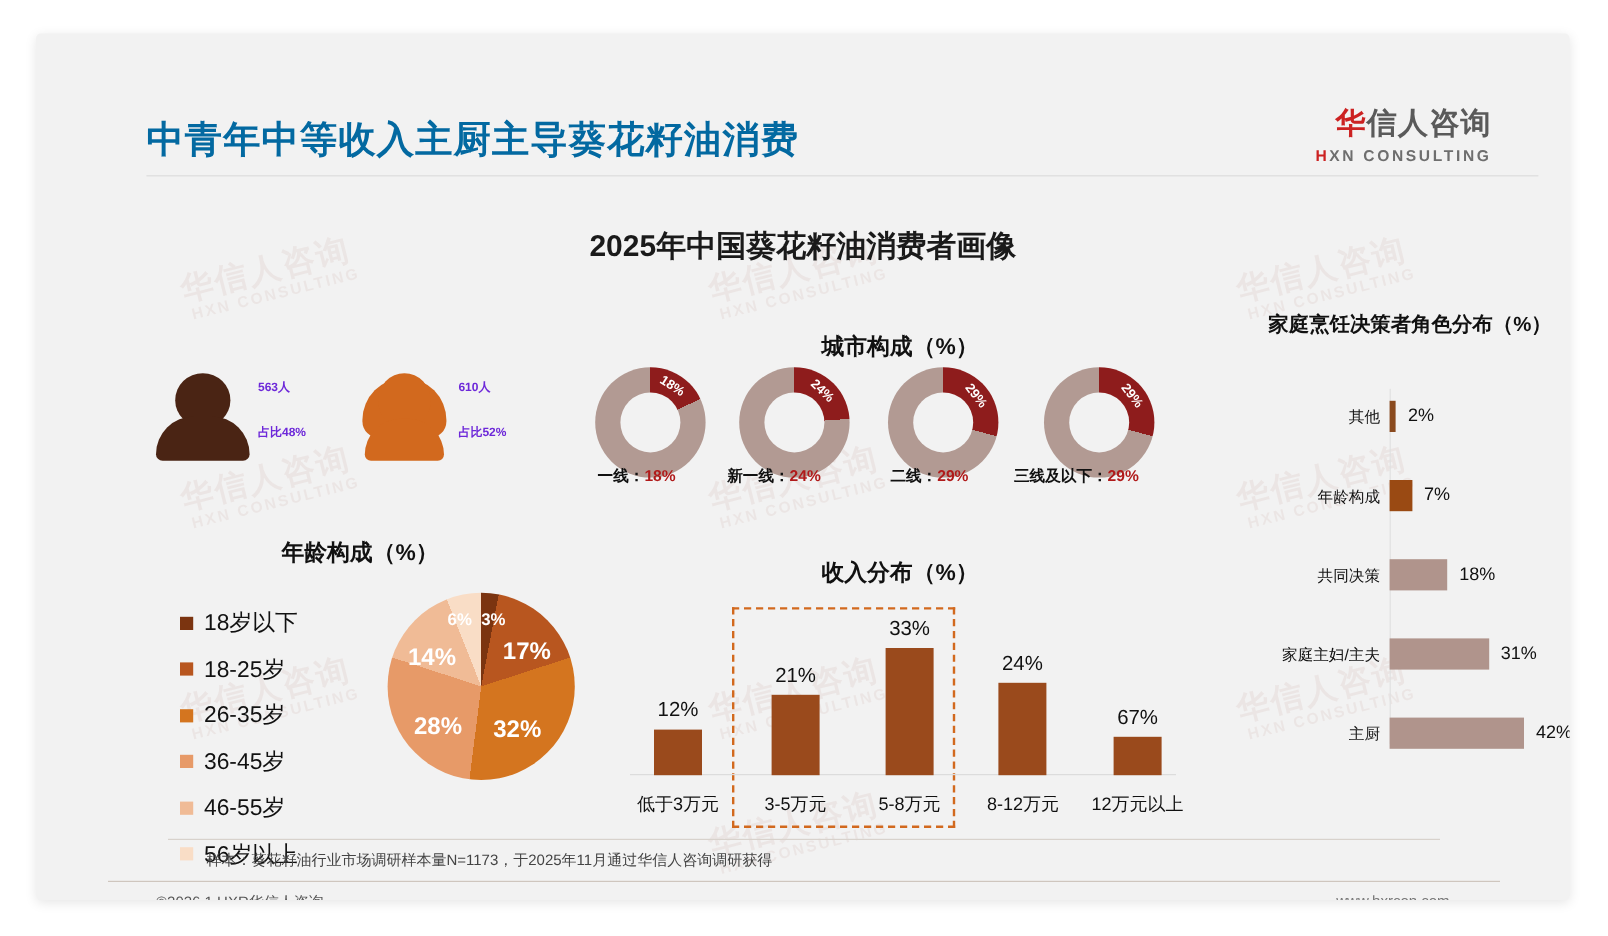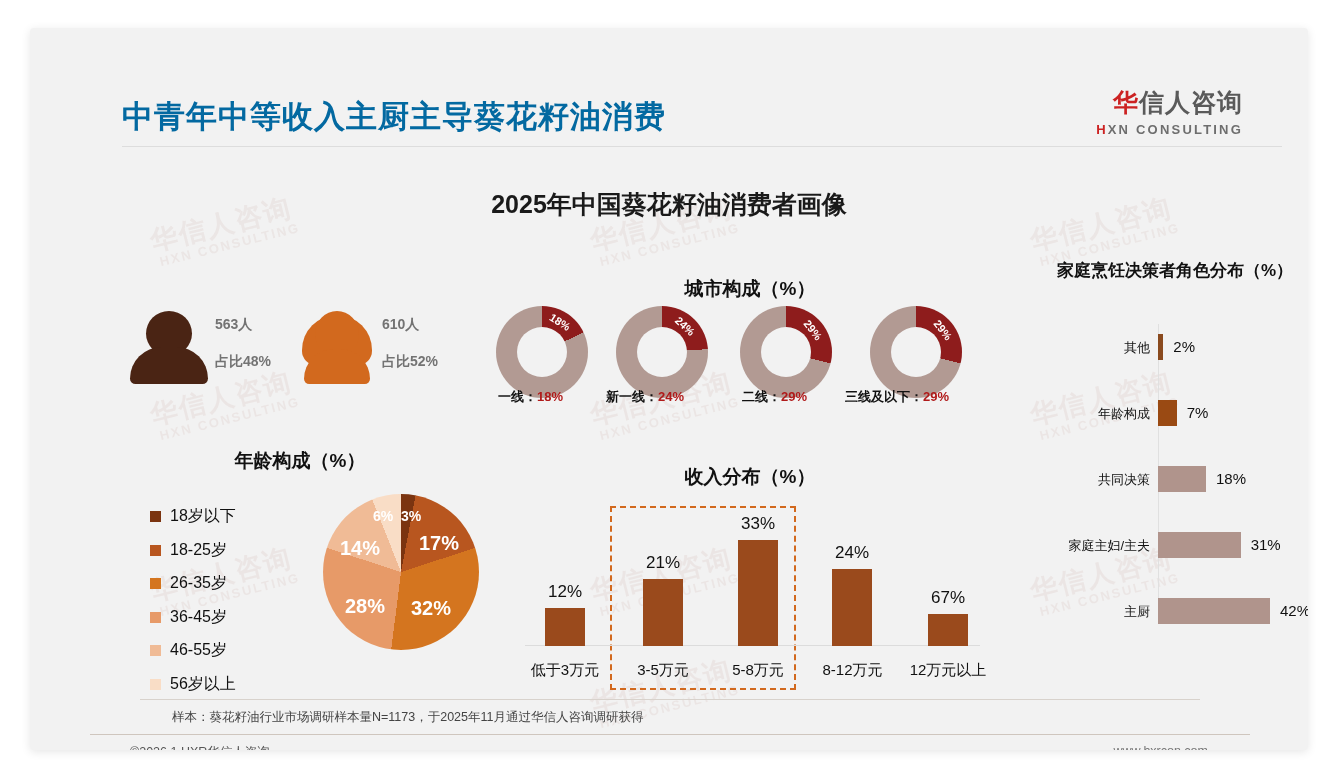--- a/index.html
+++ b/index.html
@@ -56,21 +56,21 @@
   
   .sec-title {
     position: absolute; font-size: 19px; font-weight: bold; color: #111111;
     white-space: nowrap; text-align: center;
   }
   
   #gender-title { left: 130px; top: 248px; width: 280px; }
   .person { position: absolute; }
   .person .head { position:absolute; border-radius:50%; }
   .person .body { position:absolute; border-radius: 46px 46px 8px 8px; }
-  .g-text { position:absolute; font-size:14px; font-weight:bold; color:#737373; white-space:nowrap; }
+  .g-text { position:absolute; font-size:10px; font-weight:bold; color:#6d28d9; white-space:nowrap; }
   
   #city-title { left: 520px; top: 248px; width: 400px; }
   .donut { position:absolute; width:92px; height:92px; border-radius:50%; }
   .donut .hole {
     position:absolute; left:50%; top:50%; width:50px; height:50px;
     margin-left:-25px; margin-top:-25px; border-radius:50%; background:#f2f2f2;
   }
   .donut .pct {
     position:absolute; color:#ffffff; font-size:11px; font-weight:bold;
   }
@@ -82,21 +82,21 @@
   #age-title { left: 130px; top: 420px; width: 280px; }
   #pie {
     position:absolute; left:293px; top:466px; width:156px; height:156px;
     border-radius:50%;
   }
   .pie-lbl { position:absolute; color:#ffffff; font-weight:bold; font-size:20px; }
   .pie-lbl.sm { font-size:14px; }
   #pie-legend { position:absolute; left:120px; top:478px; }
   .leg-row { display:flex; align-items:center; margin-bottom:12.5px; }
   .leg-sw { width:11px; height:11px; margin-right:9px; }
-  .leg-tx { font-size:16px; color:#111; white-space:nowrap; }
+  .leg-tx { font-size:19px; color:#111; white-space:nowrap; }
   
   #income-title { left: 540px; top: 436px; width: 360px; }
   #income-area { position:absolute; left:470px; top:470px; width:500px; height:200px; }
   #income-axis { position:absolute; left:25px; bottom:52px; width:455px; height:1px; background:#dcdcdc; }
   .ibar { position:absolute; bottom:52px; width:40px; background:#9a4a1c; }
   .ibar-val { position:absolute; font-size:17px; color:#111; text-align:center; width:60px; }
   .ibar-cat { position:absolute; bottom:18px; font-size:15px; color:#111; text-align:center; white-space:nowrap; }
   #income-hl {
     position:absolute; left:110px; top:8px; width:182px; height:180px;
     border:2px dashed #d2691e;

